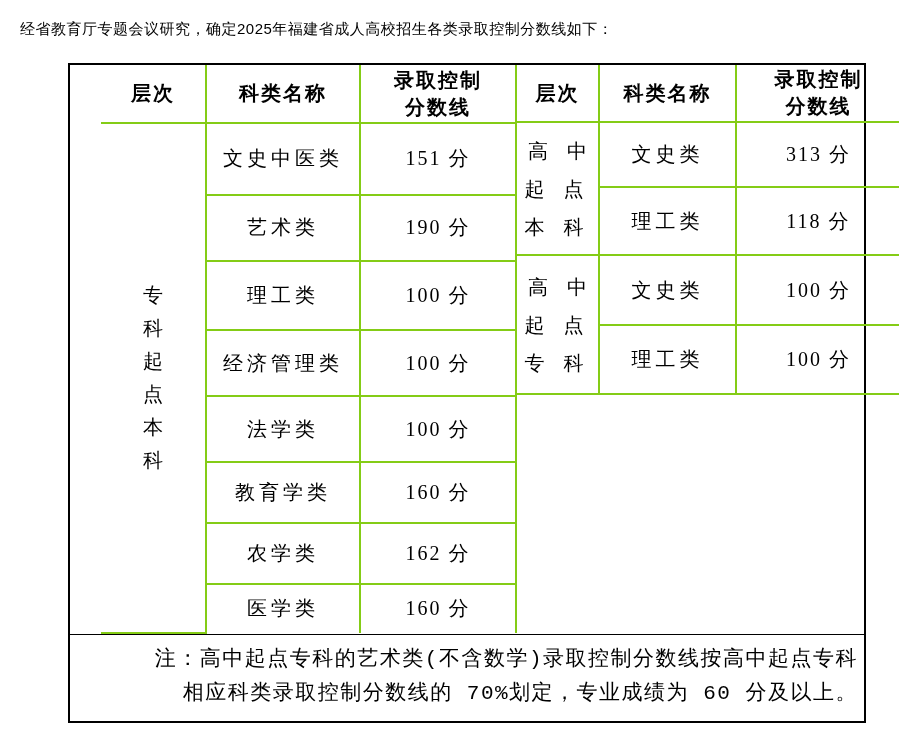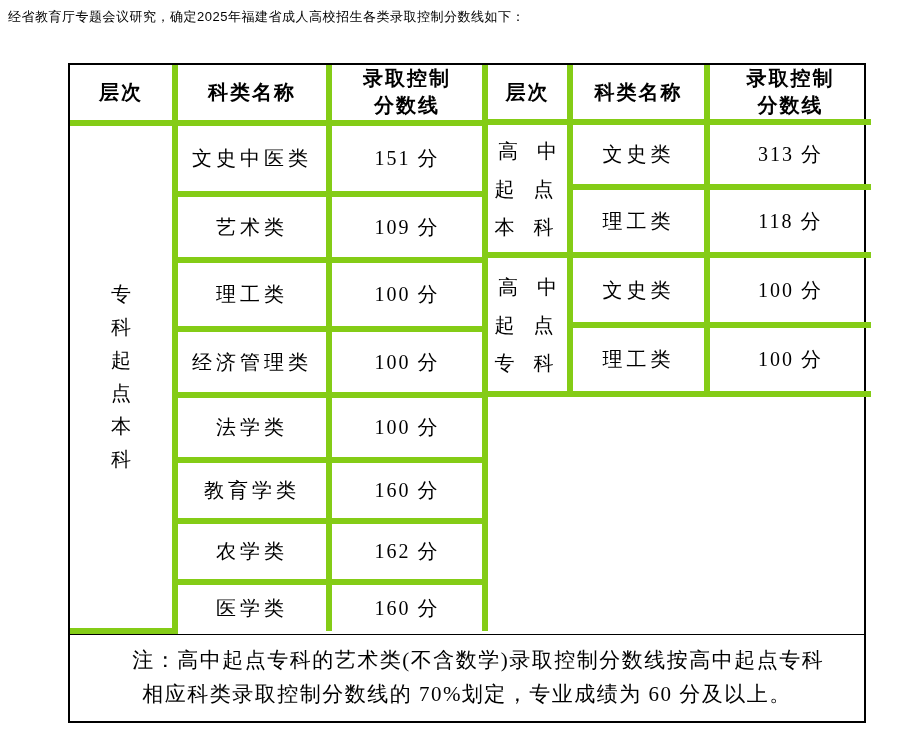--- a/index.html
+++ b/index.html
@@ -7,42 +7,42 @@
     margin: 0; padding: 0;
     width: 899px; height: 733px;
     background: #ffffff;
     color: #000000;
     font-family: "Liberation Sans", "DejaVu Sans", sans-serif;
     position: relative;
   }
   .intro {
     position: absolute;
     left: 8px; top: 8px;
-    font-size: 13px;
+    font-size: 15px;
     letter-spacing: 0.5px;
-    margin: 0;
+    margin: 12px;
     white-space: nowrap;
   }
   .tbl {
     position: absolute;
     left: 68px; top: 63px;
     width: 798px;
     border: 2px solid #000;
     background: #fff;
   }
-  .tbl-cols { display: flex; align-items: stretch; }
+  .tbl-cols { display: flex; align-items: stretch; padding-left: 31px; }
   table.t {
     border-collapse: collapse;
     table-layout: fixed;
     height: 569px;
   }
   table.tleft  { width: 415px; }
   table.tright { width: 383px; }
   td {
-    border: 6px solid #84cc16;
+    border: 2px solid #84cc16;
     text-align: center;
     vertical-align: middle;
     padding: 0;
     overflow: hidden;
   }
   
   tr.hdr td { border-top: none; }
   .tleft  .c0 { border-left: none; }
   .tright .c0 { border-left: none; }
   .tright .c2 { border-right: none; }
@@ -66,27 +66,27 @@
     font-family: "Liberation Serif", "DejaVu Serif", serif;
     font-size: 20px;
     white-space: pre-line;
     text-align: center;
   }
   .tleft  .level { line-height: 33px; letter-spacing: 0; }
   .tright .level { line-height: 38px; letter-spacing: 7px; text-indent: 7px; }
   .filler { border-bottom: none; border-right: none; }
   .note {
     border-top: 1px solid #000;
-    font-family: Liberation Serif, serif;
+    font-family: Liberation Mono, monospace;
     font-size: 21px;
     letter-spacing: 1.5px;
     line-height: 34px;
     padding: 8px 6px 10px 6px;
     white-space: pre-line;
-    text-align: center;
+    text-align: right;
   }
 </style>
 </head>
 <body>
 
 <p class="intro">经省教育厅专题会议研究，确定2025年福建省成人高校招生各类录取控制分数线如下：</p>
 
 <div class="tbl">
   <div class="tbl-cols">
 
@@ -108,21 +108,21 @@
 科
 起
 点
 本
 科</td>
         <td class="c1 cat">文史中医类</td>
         <td class="c2 score">151 分</td>
       </tr>
       <tr style="height:65px">
         <td class="c1 cat">艺术类</td>
-        <td class="c2 score">109 分</td>
+        <td class="c2 score">190 分</td>
       </tr>
       <tr style="height:68px">
         <td class="c1 cat">理工类</td>
         <td class="c2 score">100 分</td>
       </tr>
       <tr style="height:65px">
         <td class="c1 cat">经济管理类</td>
         <td class="c2 score">100 分</td>
       </tr>
       <tr style="height:64px">

